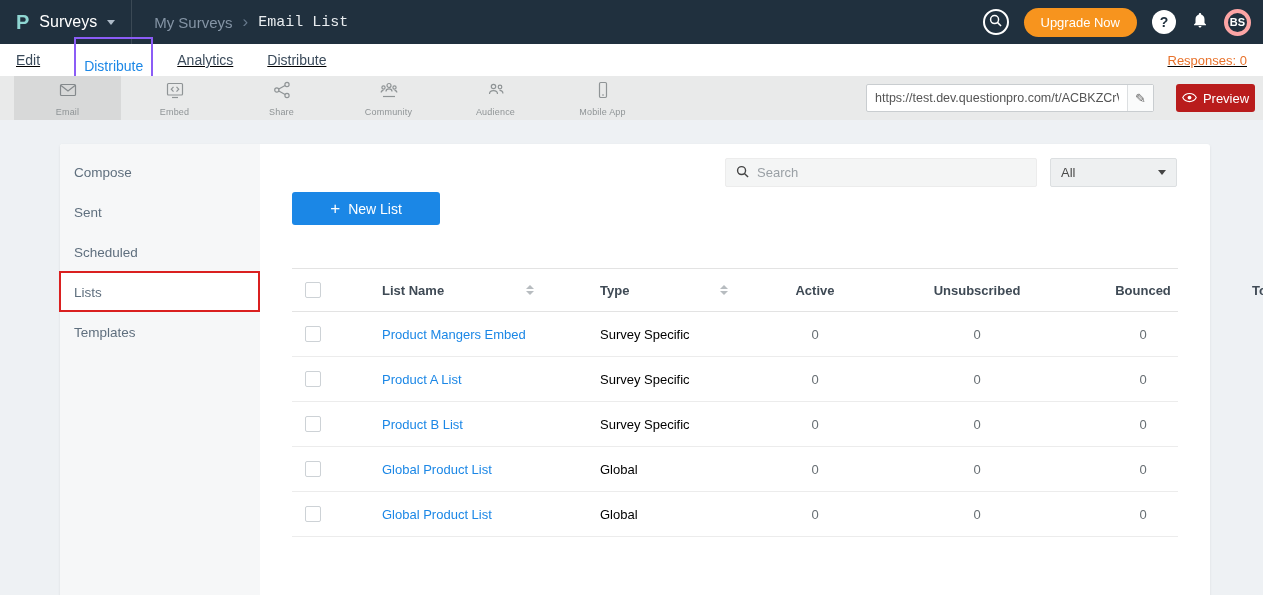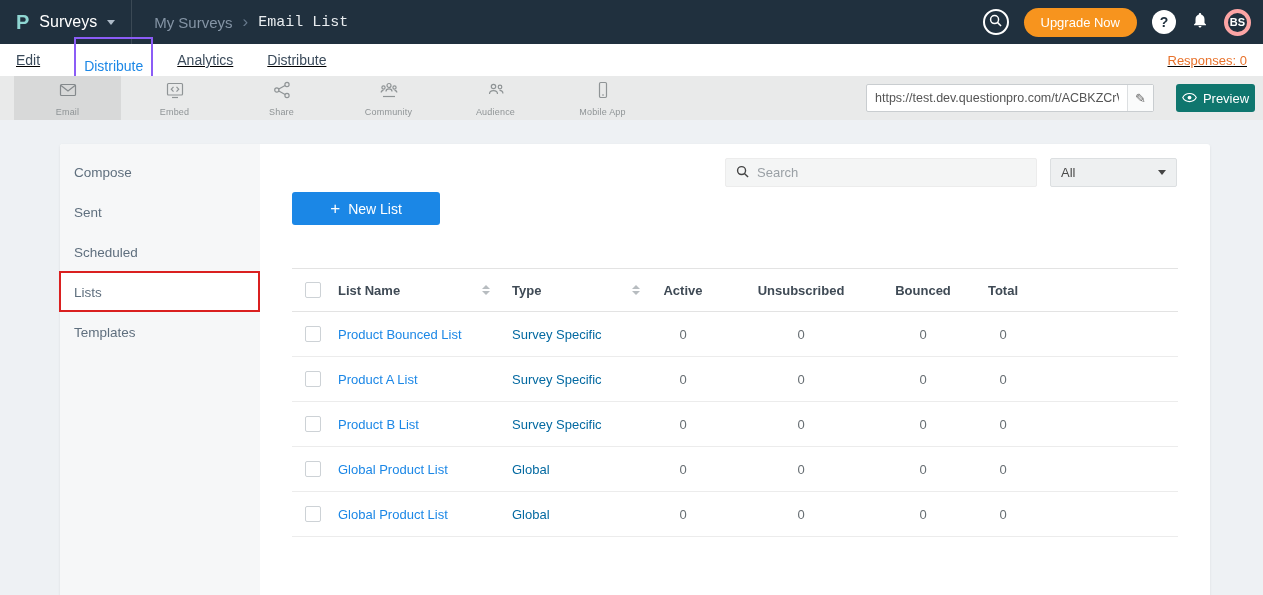--- a/index.html
+++ b/index.html
@@ -49,21 +49,21 @@
     justify-content: center; gap: 3px; cursor: pointer; }
   .channel.active { background: #d8d9d9; }
   .channel-label { font-size: 9px; color: #8f9496; letter-spacing: 0.2px; white-space: nowrap; }
   .url-wrap { position: absolute; left: 866px; top: 84px; width: 288px; height: 28px;
     border: 1px solid #c9cdd0; background: #fff; display: flex; border-radius: 2px; }
   .url-input { flex: 1; border: none; outline: none; font-size: 12.5px; color: #555;
     padding: 0 8px; background: transparent; font-family: inherit; min-width: 0; }
   .pencil-btn { width: 26px; border-left: 1px solid #dcdfe1; background: #fafbfb;
     display: flex; align-items: center; justify-content: center; color: #666; font-size: 13px; cursor: pointer; }
   .preview-btn { position: absolute; left: 1176px; top: 84px; width: 79px; height: 28px;
-    background: #0f766e; color: #fff; border: none; border-radius: 3px; font-size: 13px;
+    background: #b91c1c; color: #fff; border: none; border-radius: 3px; font-size: 13px;
     display: flex; align-items: center; justify-content: center; gap: 6px; cursor: pointer; font-family: inherit; }
 
   
   .card { position: absolute; left: 60px; top: 144px; width: 1150px; height: 465px;
     background: #ffffff; border-radius: 3px; box-shadow: 0 1px 3px rgba(0,0,0,0.08); }
   .side-nav { position: absolute; left: 0; top: 0; bottom: 0; width: 200px;
     background: #f6f7f8; border-radius: 3px 0 0 3px; padding-top: 8px; }
   .side-item { height: 40px; display: flex; align-items: center; padding-left: 14px;
     font-size: 13.5px; color: #5f6f7e; cursor: pointer; position: relative; z-index: 1; }
   .lists-box { position: absolute; left: -1px; top: 127px; width: 201px; height: 41px;
@@ -83,37 +83,37 @@
   .filter-caret { width: 0; height: 0; border-left: 4px solid transparent;
     border-right: 4px solid transparent; border-top: 5px solid #444; }
   .new-list-btn { position: absolute; left: 232px; top: 48px; width: 148px; height: 33px;
     background: #1b87e6; border: none; border-radius: 3px; color: #fff; font-size: 14px;
     display: flex; align-items: center; justify-content: center; gap: 8px; cursor: pointer; font-family: inherit; }
   .plus-glyph { font-size: 17px; line-height: 1; }
 
   
   .list-table { position: absolute; left: 232px; top: 124px; width: 886px; }
   .trow { display: grid; grid-template-columns: 34px 176px 150px 62px 174px 70px 90px 1fr;
-    align-items: center; height: 45px; border-bottom: 1px solid #ececec; }
+    align-items: center; height: 45px; border-bottom: 1px solid #ececec; gap: 44px; }
   .thead { height: 44px; border-top: 1px solid #e3e3e3; border-bottom: 1px solid #e3e3e3; }
   .cell-check { padding-left: 13px; }
   .checkbox { width: 16px; height: 16px; border: 1px solid #cdd2d6; border-radius: 2px;
     background: #fff; cursor: pointer; }
   .th { font-size: 13px; font-weight: bold; color: #3f4a55; }
   .th-flex { display: flex; align-items: center; justify-content: space-between; padding-right: 12px; }
   .pad-name { padding-left: 12px; }
   .pad-type { padding-left: 10px; }
   .center { text-align: center; }
   .sort-icon { display: inline-flex; flex-direction: column; gap: 2px; cursor: pointer; }
   .sort-icon .up { width: 0; height: 0; border-left: 4px solid transparent;
     border-right: 4px solid transparent; border-bottom: 4px solid #b7bcc0; }
   .sort-icon .down { width: 0; height: 0; border-left: 4px solid transparent;
     border-right: 4px solid transparent; border-top: 4px solid #b7bcc0; }
   .cell-name { font-size: 13px; color: #1b87e6; cursor: pointer; }
-  .cell-type { font-size: 13px; color: #0369a1; }
+  .cell-type { font-size: 13px; color: #000000; }
   .cell-num { font-size: 13px; color: #676e73; }
 </style>
 </head>
 <body>
 
 <div class="topbar">
   <div class="logo-wrap">
     <span class="logo">P</span>
     <span class="product-name">Surveys</span>
     <span class="caret-down"></span>
@@ -294,21 +294,21 @@
       <div class="th center">Unsubscribed</div>
       <div class="th center">Bounced</div>
       <div class="th center">Total</div>
       <div></div>
     </div>
 
     <div class="trow">
       <div class="cell-check">
           <div class="checkbox"></div>
         </div>
-      <div class="cell-name pad-name">Product Bounced List</div>
+      <div class="cell-name pad-name">Product Mangers Embed</div>
       <div class="cell-type pad-type">Survey Specific</div>
       <div class="cell-num center">0</div>
       <div class="cell-num center">0</div>
       <div class="cell-num center">0</div>
       <div class="cell-num center">0</div>
       <div></div>
     </div>
 
     <div class="trow">
       <div class="cell-check">

